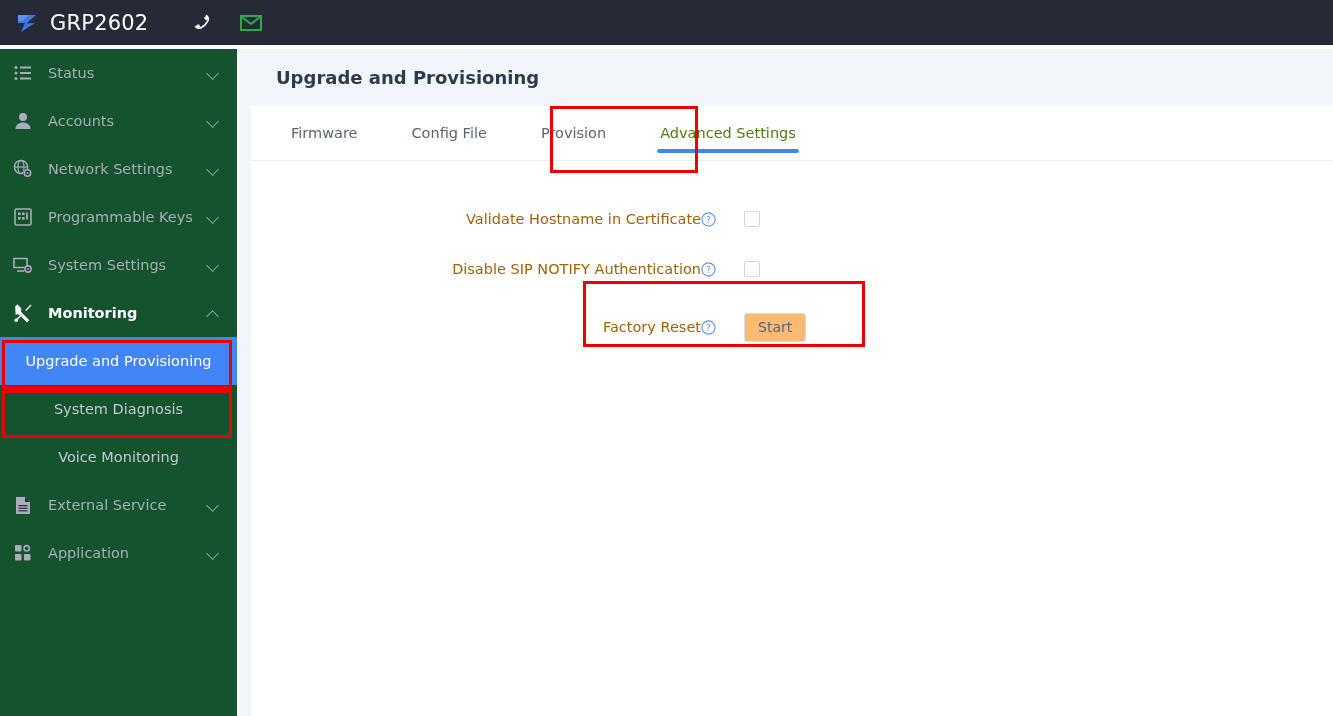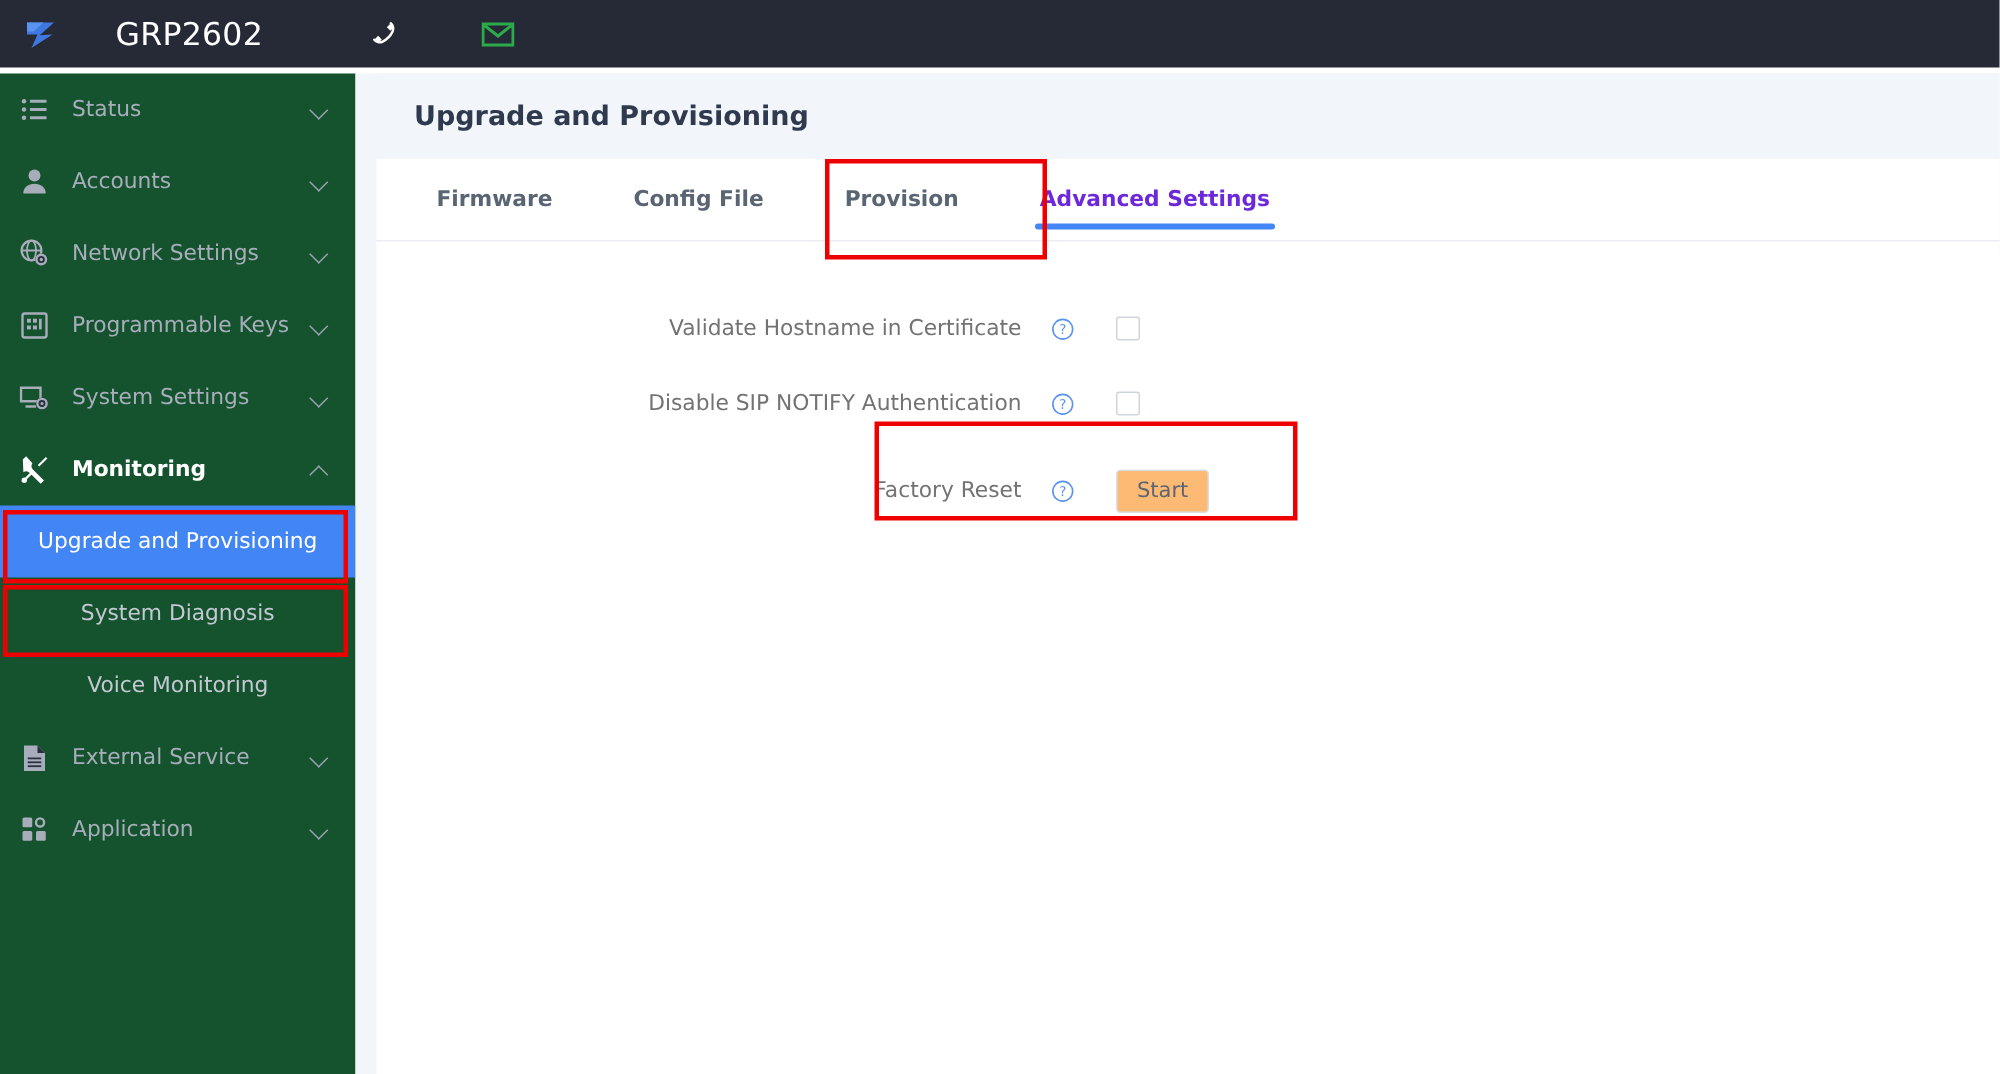--- a/index.html
+++ b/index.html
@@ -12,21 +12,20 @@
   }
 
   
   #topbar {
     position: absolute;
     left: 0; top: 0;
     width: 1333px; height: 45px;
     background: #252a36;
     display: flex;
     align-items: center;
-    gap: 27px;
   }
   #logo-mark {
     margin-left: 12px;
     width: 30px; height: 30px;
     display: flex; align-items: center; justify-content: center;
   }
   #device-model {
     margin-left: 8px;
     color: #ffffff;
     font-size: 21px;
@@ -151,23 +150,22 @@
   }
   .tab {
     position: relative;
     display: flex;
     align-items: center;
     padding: 0 14px;
     margin-right: 26px;
     color: #5a6573;
     font-size: 14.5px;
     cursor: pointer;
-    font-weight: bold;
-  }
-  .tab.active { color: #6d28d9; }
+  }
+  .tab.active { color: #4d7c0f; }
   .tab.active::after {
     content: "";
     position: absolute;
     left: 11px; bottom: 7px;
     width: calc(100% - 22px);
     height: 4px;
     background: #4285f4;
     border-radius: 2px;
   }
 
@@ -175,27 +173,27 @@
   #form-area { padding-top: 33px; }
   .form-row {
     display: flex;
     align-items: center;
     height: 50px;
   }
   .form-label {
     width: 475px;
     text-align: left;
     padding-right: 10px;
-    color: #737373;
+    color: #a16207;
     font-size: 14.5px;
     white-space: nowrap;
     display: flex;
     align-items: center;
     justify-content: flex-end;
-    gap: 20px;
+    gap: 0;
   }
   .help-icon {
     width: 15px; height: 15px;
     flex: 0 0 15px;
     display: inline-flex;
     align-items: center; justify-content: center;
   }
   .form-control {
     padding-left: 18px;
     display: flex;

